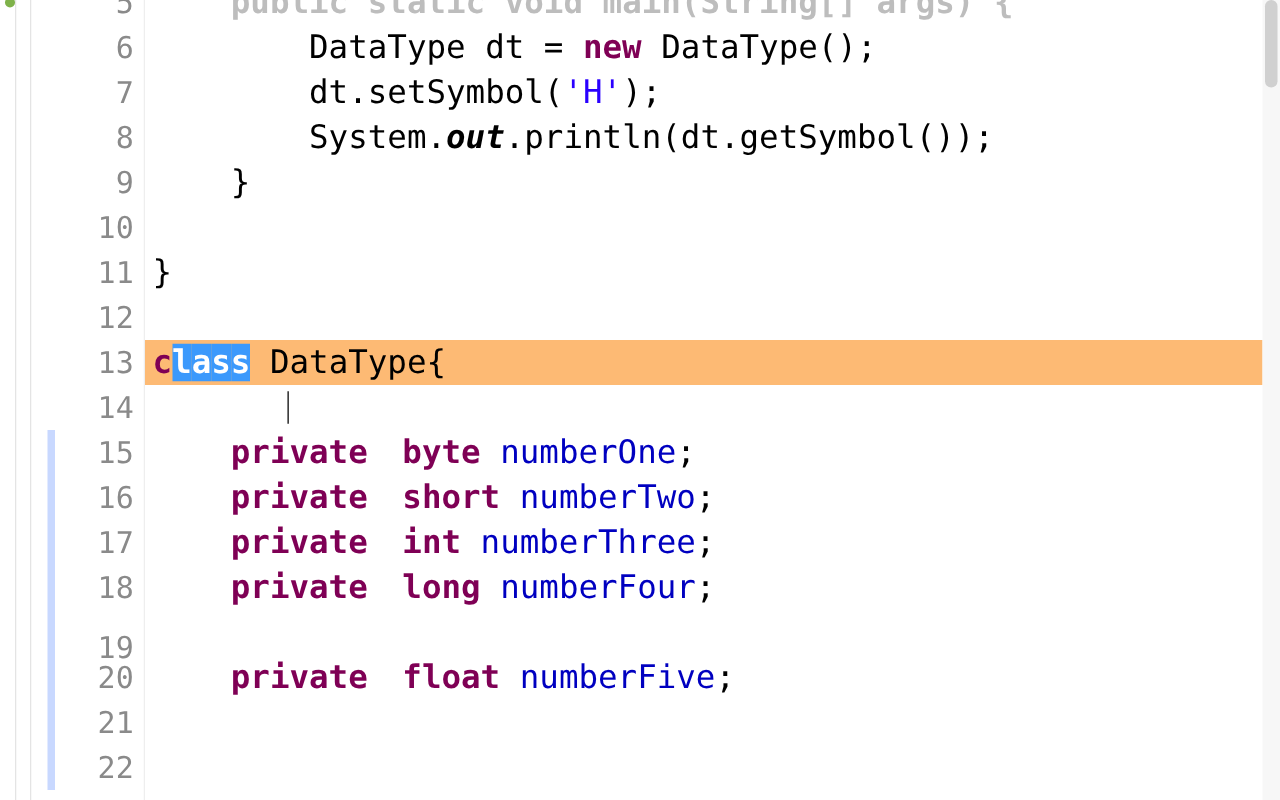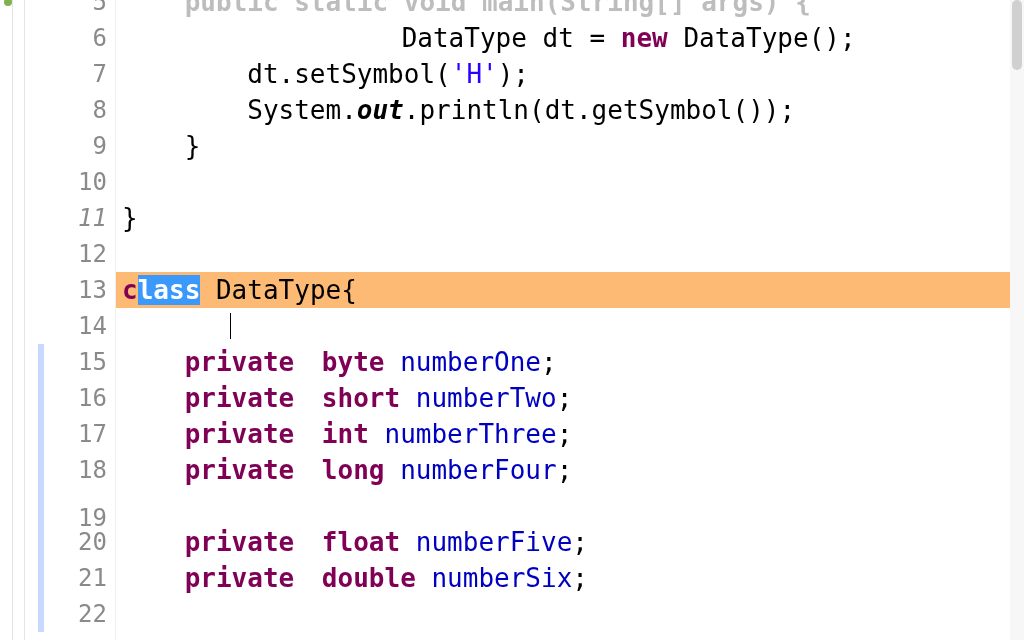--- a/index.html
+++ b/index.html
@@ -136,50 +136,49 @@
   <div class="gutter-line" style="position: absolute; top: -16px; left: 0px; right: 0px;">5<span class="marker">
           <svg width="10" height="10">
             <circle cx="5" cy="5" r="4" fill="#7fb24a"></circle>
           </svg>
         </span></div>
       <div class="gutter-line" style="position: absolute; top: 20px; left: 0px; right: 0px;">6</div>
       <div class="gutter-line" style="position: absolute; top: 56px; left: 0px; right: 0px;">7</div>
       <div class="gutter-line" style="position: absolute; top: 92px; left: 0px; right: 0px;">8</div>
       <div class="gutter-line" style="position: absolute; top: 128px; left: 0px; right: 0px;">9</div>
       <div class="gutter-line" style="position: absolute; top: 164px; left: 0px; right: 0px;">10</div>
-      <div class="gutter-line" style="position: absolute; top: 200px; left: 12px; right: 0px; font-style: italic;">11</div>
+      <div class="gutter-line" style="position: absolute; top: 200px; left: 12px; right: 0px;">11</div>
       <div class="gutter-line" style="position: absolute; top: 236px; left: 0px; right: 0px;">12</div>
       <div class="gutter-line" style="position: absolute; top: 272px; left: 0px; right: 0px;">13</div>
       <div class="gutter-line" style="position: absolute; top: 308px; left: 0px; right: 0px; margin-left: 16px;">14</div>
       <div class="gutter-line" style="position: absolute; top: 344px; left: 0px; right: 0px;">15</div>
       <div class="gutter-line" style="position: absolute; top: 380px; left: 0px; right: 0px;">16</div>
       <div class="gutter-line" style="position: absolute; top: 416px; left: 0px; right: 0px;">17</div>
       <div class="gutter-line" style="position: absolute; top: 452px; left: 0px; right: 0px;">18</div>
       <div class="gutter-line" style="position: absolute; top: 500px; left: 0px; right: 0px;">19</div>
       <div class="gutter-line" style="position: absolute; top: 524px; left: 0px; right: 0px;">20</div>
       <div class="gutter-line" style="position: absolute; top: 560px; left: 0px; right: 0px;">21</div>
       <div class="gutter-line" style="position: absolute; top: 596px; left: 0px; right: 0px;">22</div>
     </div>
   <div class="code">
       <div class="code-line" style="position: absolute; top: -16px; left: 0px; right: 14px;"><span class="pln">    </span><span class="dim">public </span><span class="dim">static </span><span class="dim">void </span><span class="dim">main(String[] </span><span class="dim">args</span><span class="dim">) {</span></div>
-      <div class="code-line" style="position: absolute; top: 20px; left: 0px; right: 14px; text-align: center;"><span class="pln">        </span><span class="pln">DataType dt = </span><span class="k">new</span><span class="pln"> DataType();</span></div>
+      <div class="code-line" style="position: absolute; top: 20px; left: 0px; right: 14px;"><span class="pln">        </span><span class="pln">DataType dt = </span><span class="k">new</span><span class="pln"> DataType();</span></div>
       <div class="code-line" style="position: absolute; top: 56px; left: 0px; right: 14px;"><span class="pln">        </span><span class="pln">dt.setSymbol(</span><span class="str">'H'</span><span class="pln">);</span></div>
       <div class="code-line" style="position: absolute; top: 92px; left: 0px; right: 14px;"><span class="pln">        </span><span class="pln">System.</span><span class="si">out</span><span class="pln">.println(dt.getSymbol());</span></div>
       <div class="code-line" style="position: absolute; top: 128px; left: 0px; right: 14px;"><span class="pln">    </span><span class="pln">}</span></div>
       <div class="code-line" style="position: absolute; top: 164px; left: 0px; right: 14px;"><span class="pln"></span></div>
       <div class="code-line" style="position: absolute; top: 200px; left: 0px; right: 14px;"><span class="pln"></span><span class="pln">}</span></div>
       <div class="code-line" style="position: absolute; top: 236px; left: 0px; right: 14px;"><span class="pln"></span></div>
       <div class="code-line current-line-bg" style="position: absolute; top: 272px; left: 0px; right: 14px;"><span class="pln"></span><span class="k">c</span><span class="k sel">l</span><span class="k sel">a</span><span class="k sel">s</span><span class="k sel">s</span><span class="pln"> </span><span class="pln">D</span><span class="pln">a</span><span class="pln">t</span><span class="pln">a</span><span class="pln">T</span><span class="pln">y</span><span class="pln">p</span><span class="pln">e</span><span class="pln">{</span></div>
       <div class="code-line" style="position: absolute; top: 308px; left: 0px; right: 14px;"><span class="pln"></span></div>
       <div class="code-line" style="position: absolute; top: 344px; left: 0px; right: 14px;"><span class="pln">    </span><span class="k">private</span><span class="pln"> </span><span class="kt">byte</span><span class="pln"> </span><span class="fld">numberOne</span><span class="pln">;</span></div>
       <div class="code-line" style="position: absolute; top: 380px; left: 0px; right: 14px;"><span class="pln">    </span><span class="k">private</span><span class="pln"> </span><span class="kt">short</span><span class="pln"> </span><span class="fld">numberTwo</span><span class="pln">;</span></div>
       <div class="code-line" style="position: absolute; top: 416px; left: 0px; right: 14px;"><span class="pln">    </span><span class="k">private</span><span class="pln"> </span><span class="kt">int</span><span class="pln"> </span><span class="fld">numberThree</span><span class="pln">;</span></div>
       <div class="code-line" style="position: absolute; top: 452px; left: 0px; right: 14px;"><span class="pln">    </span><span class="k">private</span><span class="pln"> </span><span class="kt">long</span><span class="pln"> </span><span class="fld">numberFour</span><span class="pln">;</span></div>
       <div class="code-line" style="position: absolute; top: 488px; left: 0px; right: 14px;"><span class="pln"></span></div>
       <div class="code-line" style="position: absolute; top: 524px; left: 0px; right: 14px;"><span class="pln">    </span><span class="k">private</span><span class="pln"> </span><span class="kt">float</span><span class="pln"> </span><span class="fld">numberFive</span><span class="pln">;</span></div>
-      <div class="code-line" style="position: absolute; top: 560px; left: 0px; right: 14px;"><span class="pln">    </span><span class="k">private</span><span class="pln"> </span><span class="kt">double</span><span class="pln"> </span><span class="fld">numberSix</span><span class="pln">;</span></div>
       <div class="code-line" style="position: absolute; top: 596px; left: 0px; right: 14px;"><span class="pln"></span></div>
       <span class="caret" style="top: 313px; left: 113.8px;"></span>
     </div>
   <div class="vscroll">
     <div class="thumb"></div>
   </div>
 </div>
 
 </body></html>

